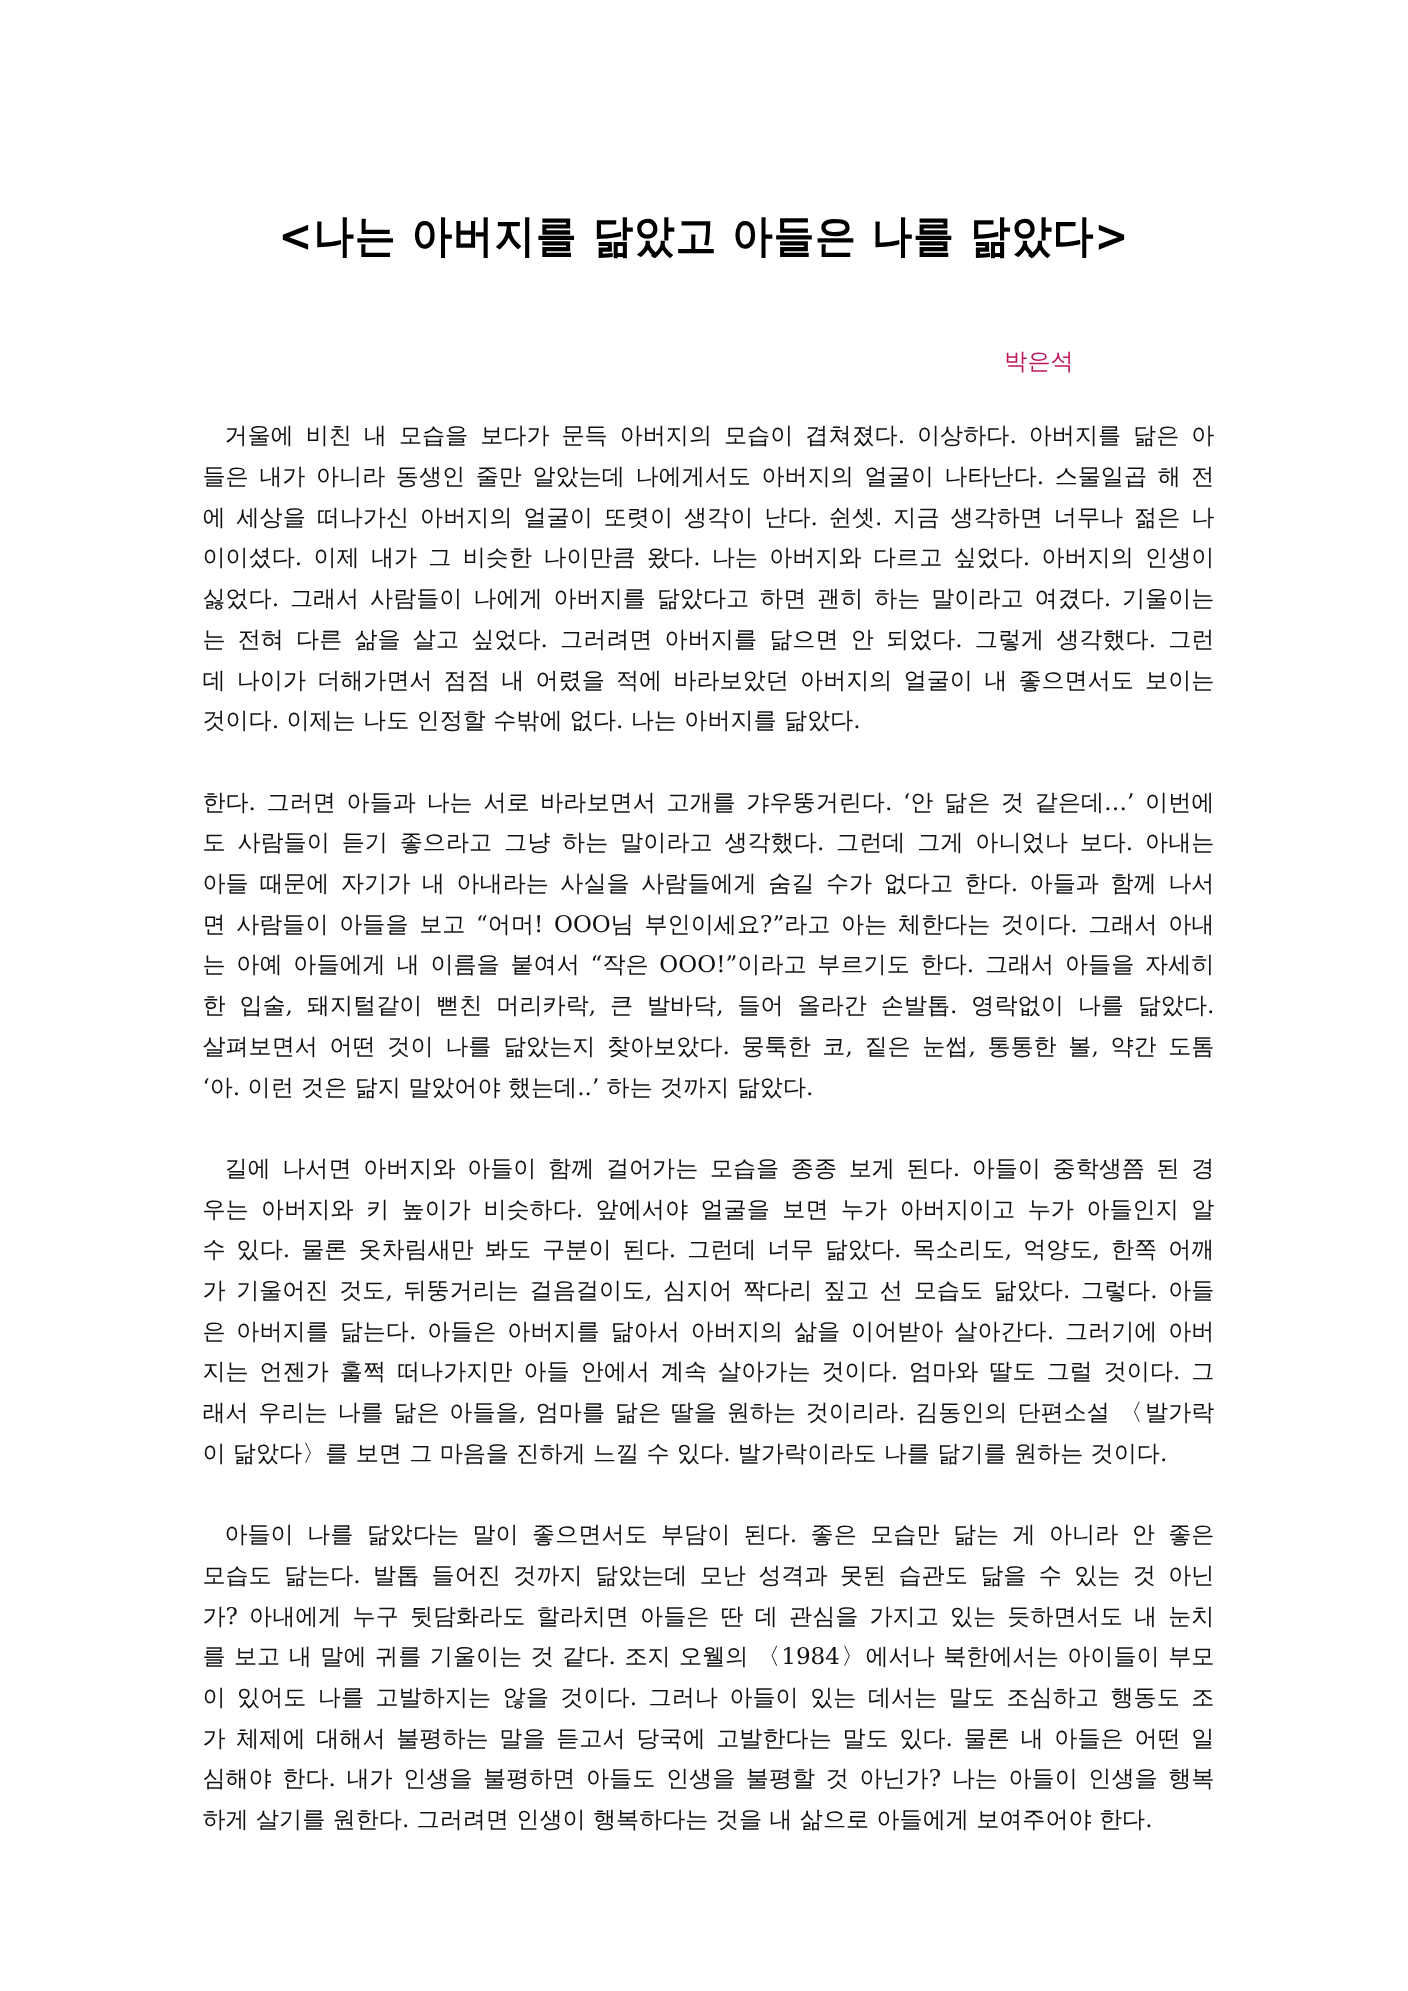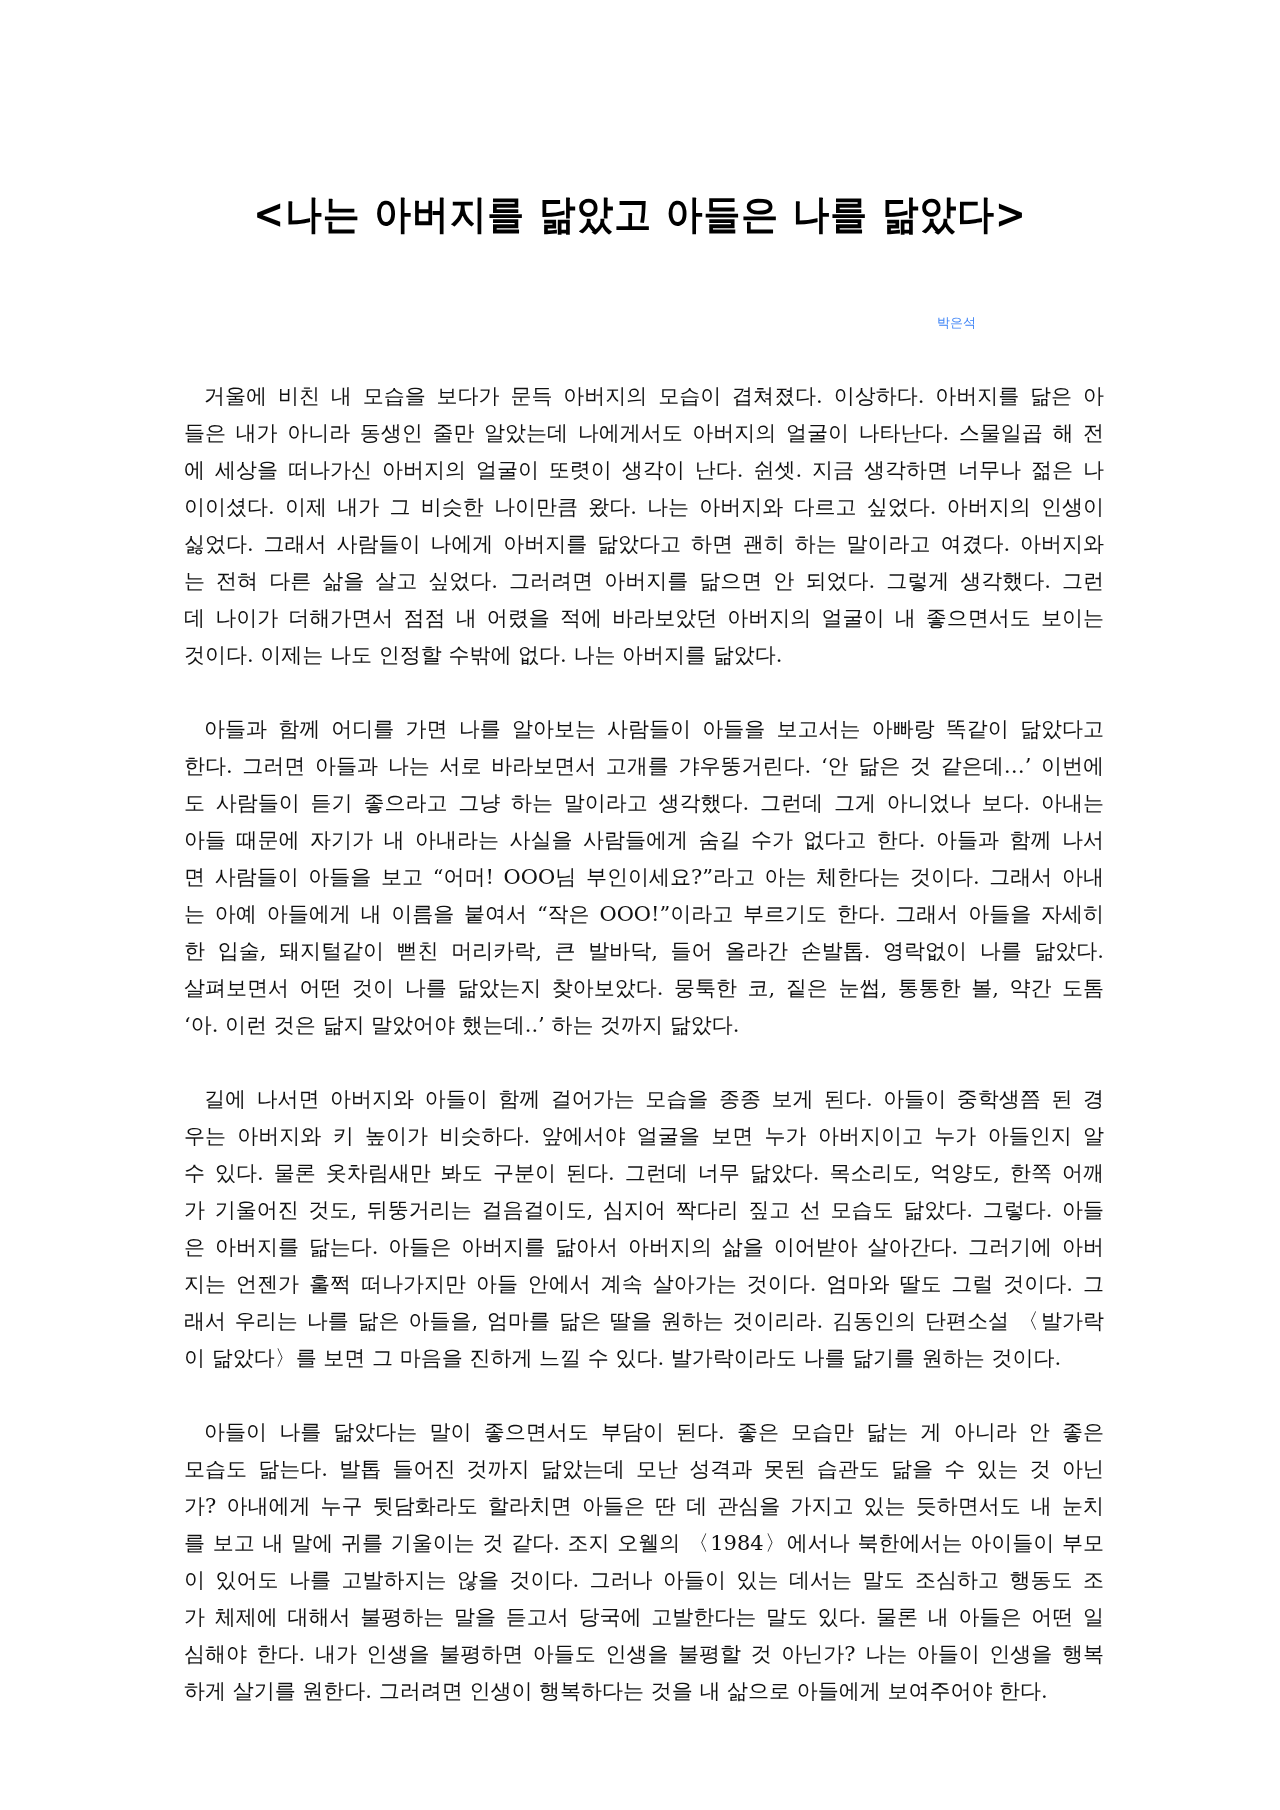--- a/index.html
+++ b/index.html
@@ -2,22 +2,22 @@
 <html><head>
 <meta charset="utf-8">
 <style>
   html, body { margin: 0; padding: 0; background: #ffffff; }
   body { width: 1280px; height: 1810px; position: relative; overflow: hidden;
          font-family: "DejaVu Sans", "Liberation Sans", sans-serif; color: #111; }
   .page { position: absolute; left: 0; top: 0; width: 1152px; height: 1810px; background: #fff; }
   .title { position: absolute; left: 0; width: 1280px; top: 187px; text-align: center;
            font-family: "DejaVu Sans", sans-serif; font-weight: bold; font-size: 40px;
            letter-spacing: 1px; color: #000; transform: scaleX(0.92); transform-origin: center; }
-  .author { position: absolute; right: 176px; top: 314px; font-size: 13px;
-            font-family: "DejaVu Serif", serif; color: #3b82f6; }
+  .author { position: absolute; right: 176px; top: 314px; font-size: 21px;
+            font-family: "DejaVu Serif", serif; color: #be185d; }
   .body { position: absolute; left: 184px; width: 920px; top: 378px; }
   .para { margin: 0 0 37px 0; }
   .line { display: block; font-family: "DejaVu Serif", serif; font-size: 21px;
           line-height: 37px; height: 37px; white-space: nowrap; text-align: justify;
           text-align-last: justify; overflow: visible; }
   .line.last { text-align-last: left; }
   .line.indent { padding-left: 20px; }
 </style>
 </head>
 <body>
@@ -25,28 +25,27 @@
 <div class="page">
   <div class="title">&lt;나는 아버지를 닮았고 아들은 나를 닮았다&gt;</div>
   <div class="author">박은석</div>
 
   <div class="body">
     <div class="para">
       <span class="line indent">거울에 비친 내 모습을 보다가 문득 아버지의 모습이 겹쳐졌다. 이상하다. 아버지를 닮은 아</span>
       <span class="line">들은 내가 아니라 동생인 줄만 알았는데 나에게서도 아버지의 얼굴이 나타난다. 스물일곱 해 전</span>
       <span class="line">에 세상을 떠나가신 아버지의 얼굴이 또렷이 생각이 난다. 쉰셋. 지금 생각하면 너무나 젊은 나</span>
       <span class="line">이이셨다. 이제 내가 그 비슷한 나이만큼 왔다. 나는 아버지와 다르고 싶었다. 아버지의 인생이</span>
-      <span class="line">싫었다. 그래서 사람들이 나에게 아버지를 닮았다고 하면 괜히 하는 말이라고 여겼다. 아버지와</span>
+      <span class="line">싫었다. 그래서 사람들이 나에게 아버지를 닮았다고 하면 괜히 하는 말이라고 여겼다. 기울이는</span>
       <span class="line">는 전혀 다른 삶을 살고 싶었다. 그러려면 아버지를 닮으면 안 되었다. 그렇게 생각했다. 그런</span>
       <span class="line">데 나이가 더해가면서 점점 내 어렸을 적에 바라보았던 아버지의 얼굴이 내 좋으면서도 보이는</span>
       <span class="line last">것이다. 이제는 나도 인정할 수밖에 없다. 나는 아버지를 닮았다.</span>
     </div>
 
     <div class="para">
-      <span class="line indent">아들과 함께 어디를 가면 나를 알아보는 사람들이 아들을 보고서는 아빠랑 똑같이 닮았다고</span>
       <span class="line">한다. 그러면 아들과 나는 서로 바라보면서 고개를 갸우뚱거린다. ‘안 닮은 것 같은데…’ 이번에</span>
       <span class="line">도 사람들이 듣기 좋으라고 그냥 하는 말이라고 생각했다. 그런데 그게 아니었나 보다. 아내는</span>
       <span class="line">아들 때문에 자기가 내 아내라는 사실을 사람들에게 숨길 수가 없다고 한다. 아들과 함께 나서</span>
       <span class="line">면 사람들이 아들을 보고 “어머! OOO님 부인이세요?”라고 아는 체한다는 것이다. 그래서 아내</span>
       <span class="line">는 아예 아들에게 내 이름을 붙여서 “작은 OOO!”이라고 부르기도 한다. 그래서 아들을 자세히</span>
       <span class="line">한 입술, 돼지털같이 뻗친 머리카락, 큰 발바닥, 들어 올라간 손발톱. 영락없이 나를 닮았다.</span>
       <span class="line">살펴보면서 어떤 것이 나를 닮았는지 찾아보았다. 뭉툭한 코, 짙은 눈썹, 통통한 볼, 약간 도톰</span>
       <span class="line last">‘아. 이런 것은 닮지 말았어야 했는데..’ 하는 것까지 닮았다.</span>
     </div>
 

